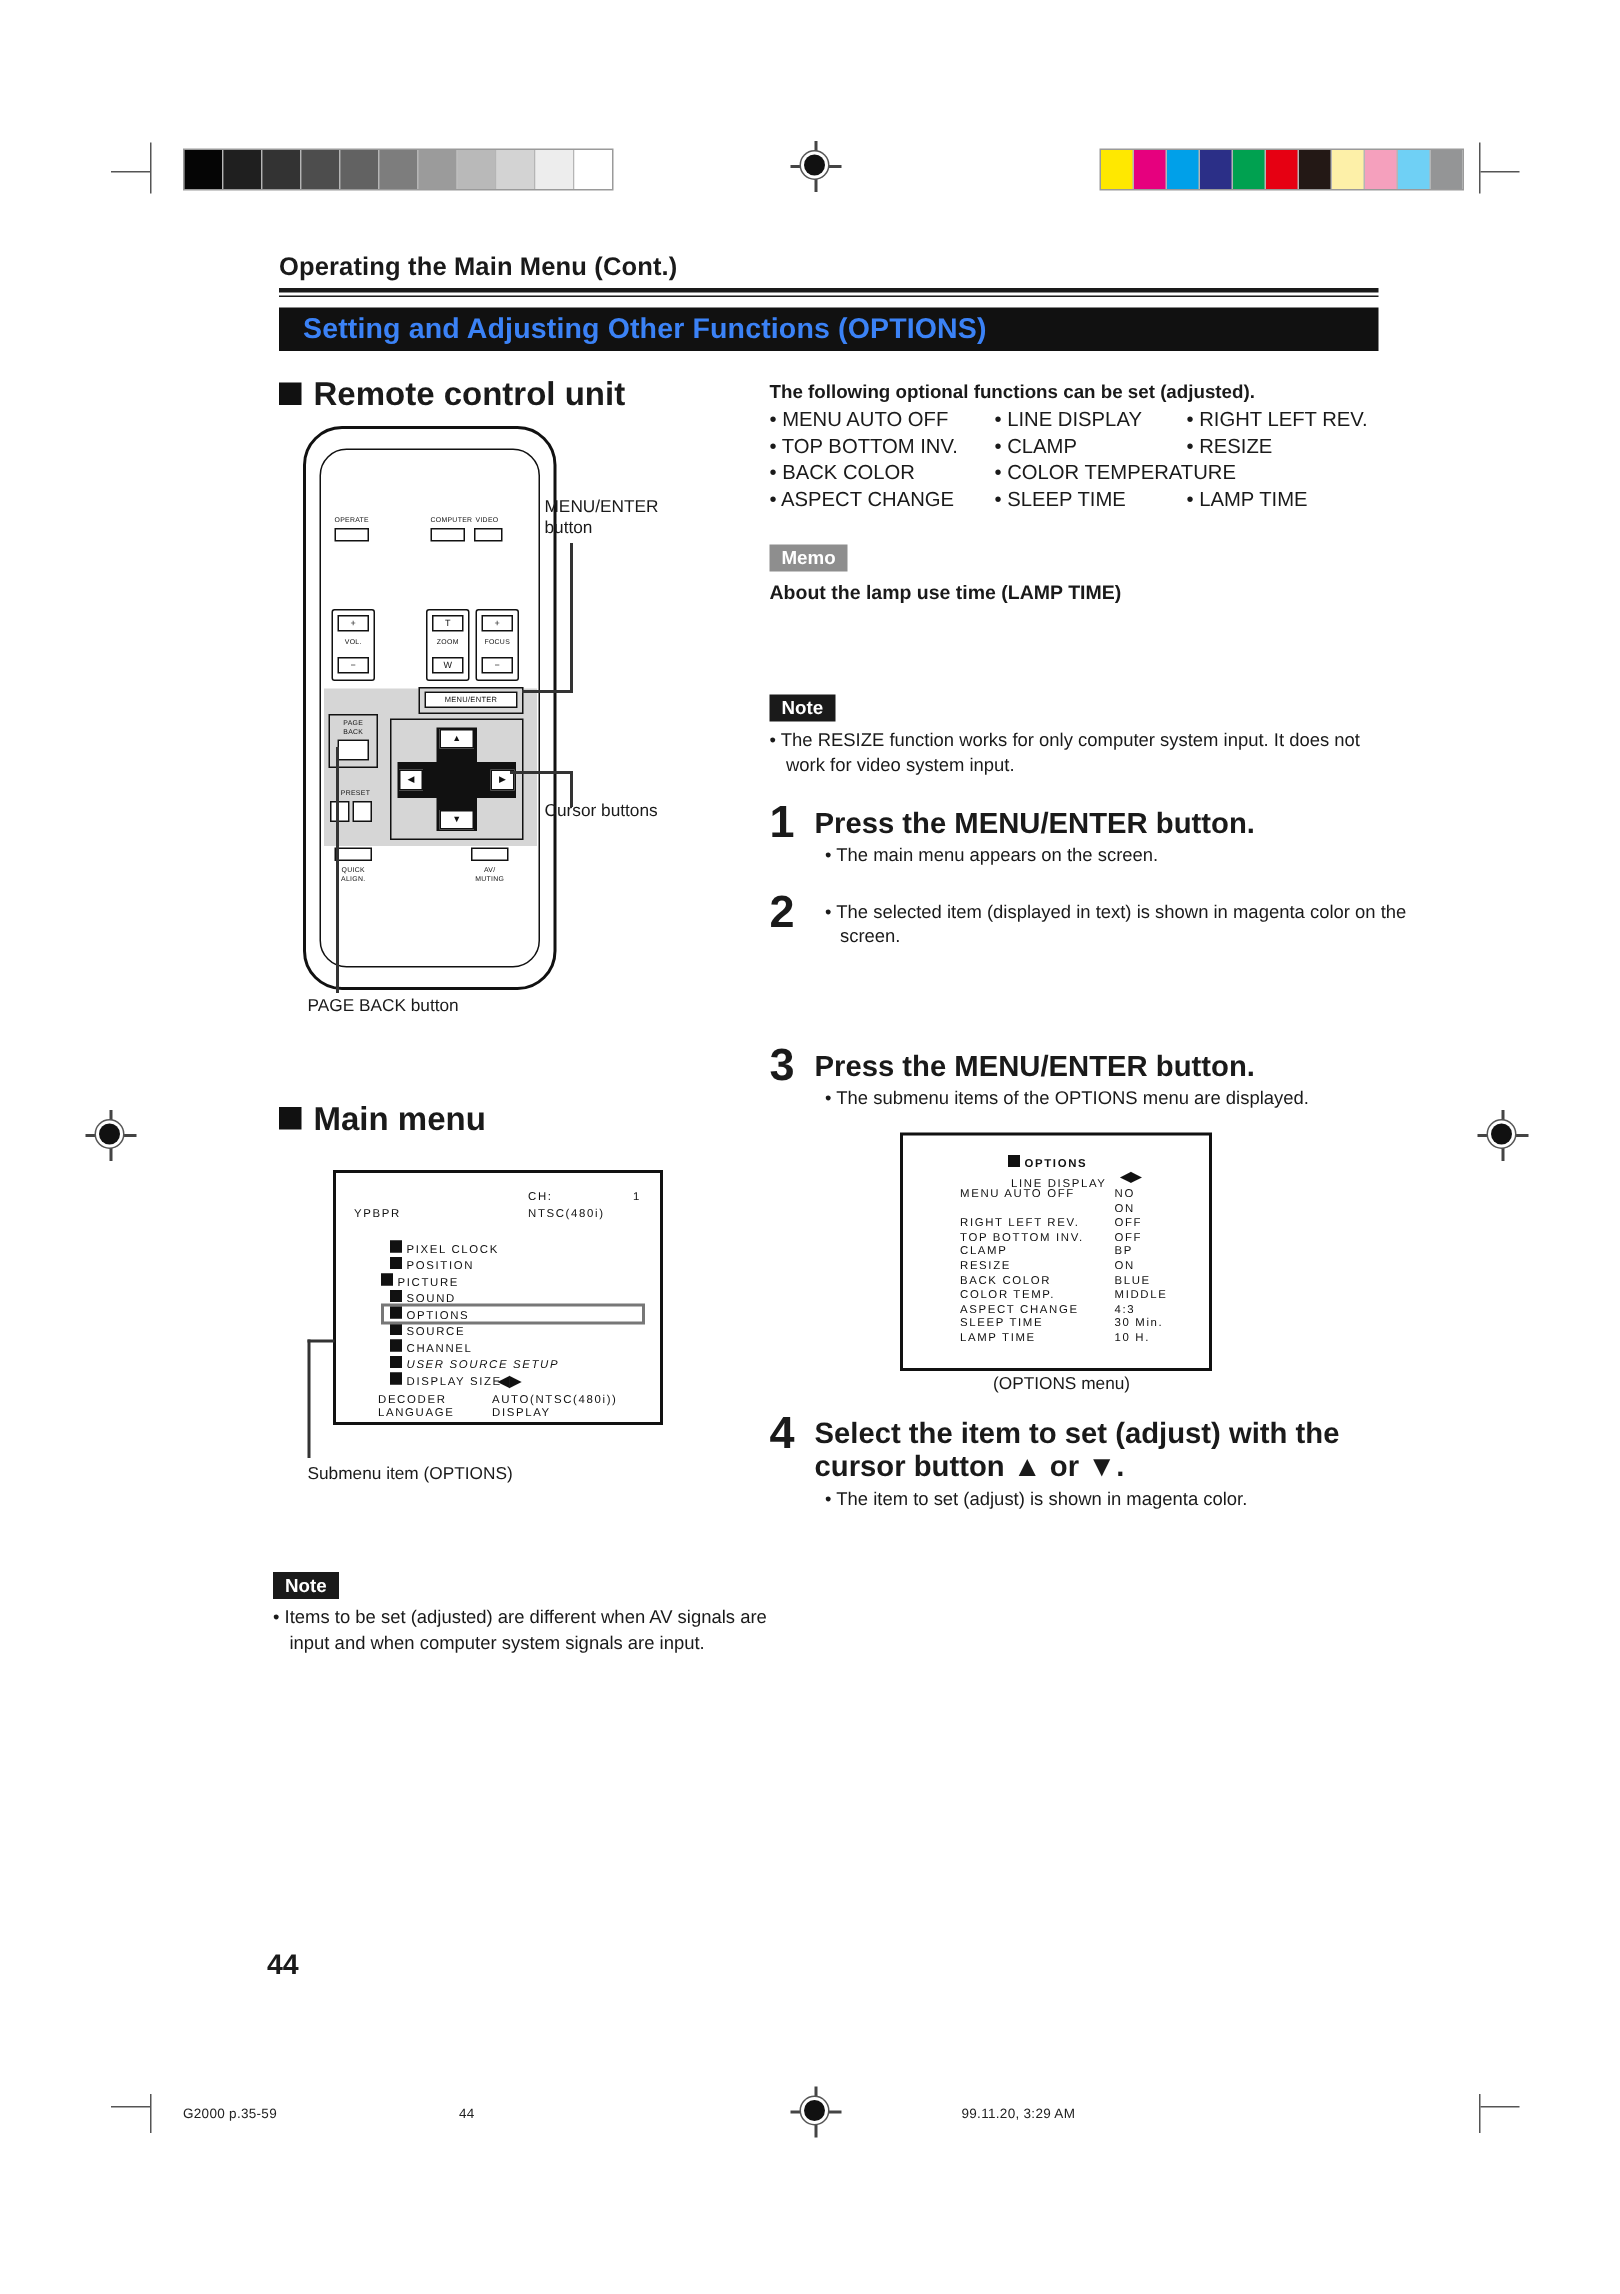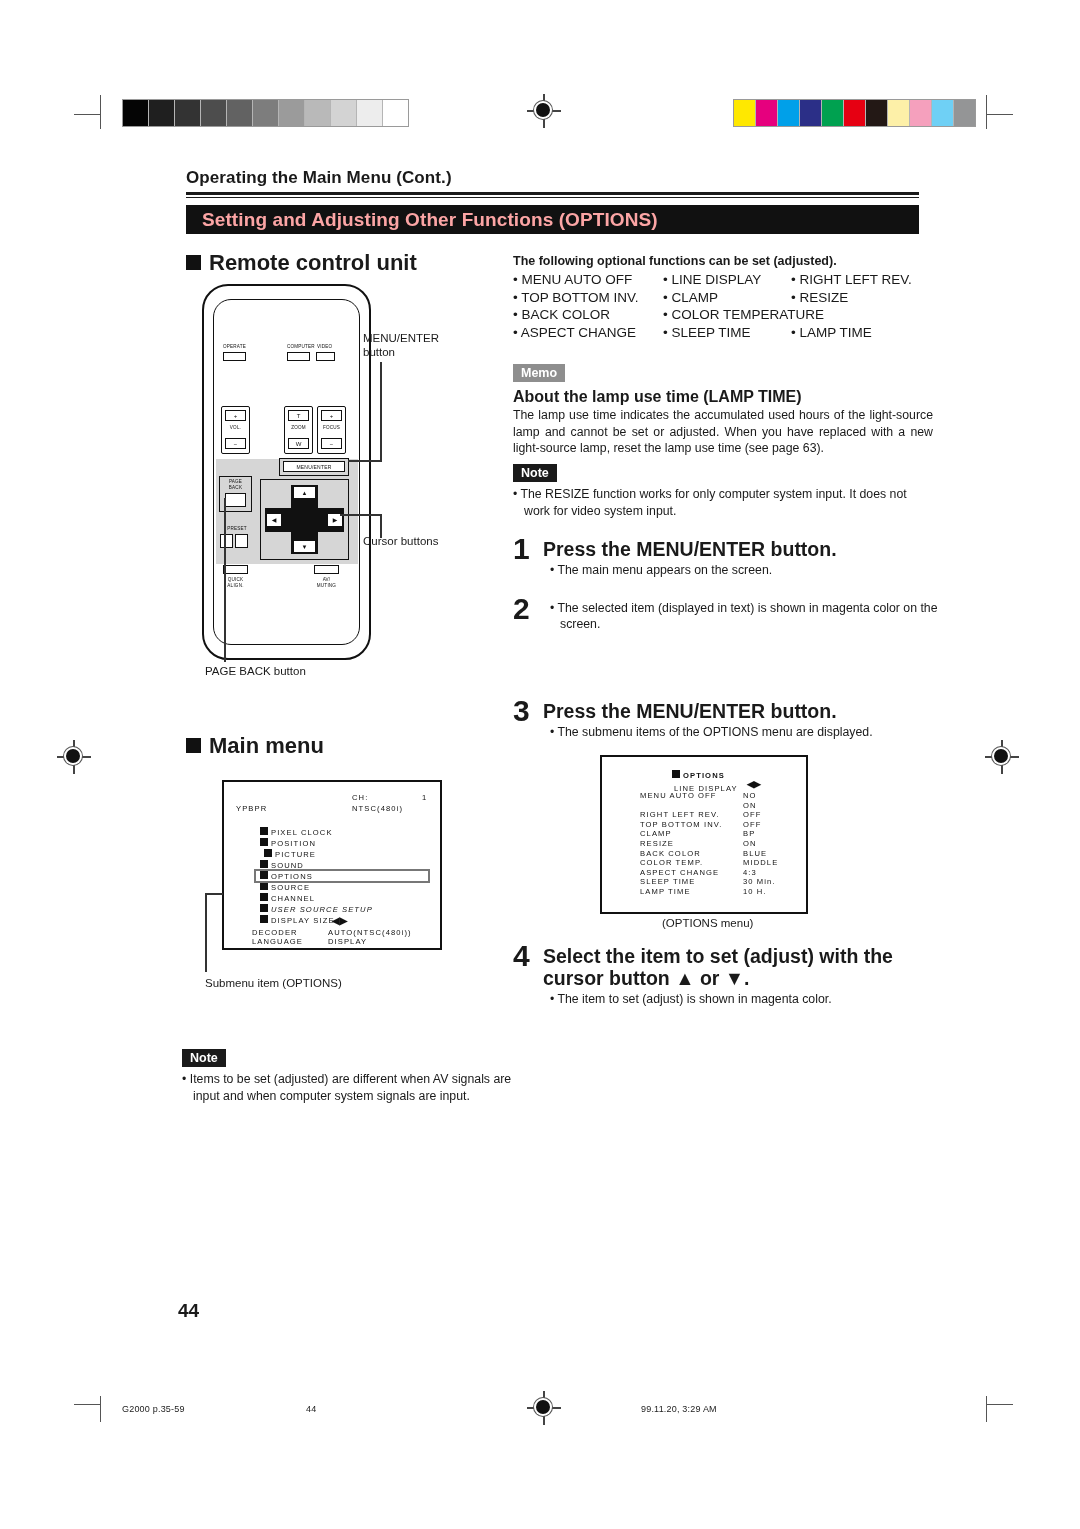--- a/index.html
+++ b/index.html
@@ -19,37 +19,37 @@
   .regmark .vl{position:absolute;left:16px;top:0;width:1.5px;height:34px;background:#444;}
   .regmark .hl{position:absolute;top:16px;left:0;height:1.5px;width:34px;background:#444;}
 
   .cropline{position:absolute;background:#555;}
 
   
   .runhead{position:absolute;left:186px;top:168px;font-size:17px;font-weight:bold;letter-spacing:.1px;}
   .rulethick{position:absolute;left:186px;top:192px;width:733px;height:3px;background:#1a1a1a;}
   .rulethin{position:absolute;left:186px;top:197px;width:733px;height:1px;background:#1a1a1a;}
   .bannerbar{position:absolute;left:186px;top:205px;width:733px;height:29px;background:#111;}
-  .bannerbar .txt{position:absolute;left:16px;top:4px;color:#fca5a5;font-size:19px;font-weight:bold;letter-spacing:.1px;}
+  .bannerbar .txt{position:absolute;left:16px;top:4px;color:#3b82f6;font-size:19px;font-weight:bold;letter-spacing:.1px;}
 
   .secthead{position:absolute;font-size:22px;font-weight:bold;}
   .secthead .sq{display:inline-block;width:15px;height:15px;background:#111;margin-right:8px;position:relative;top:0px;}
 
   
   .rcol{position:absolute;left:513px;top:254px;width:420px;}
   .lead{font-size:12.5px;font-weight:bold;margin-bottom:4px;}
   .fnlist{display:grid;grid-template-columns:150px 128px auto;font-size:13.5px;row-gap:2.5px;}
   .fnlist div{white-space:nowrap;}
 
   .tagbox{display:inline-block;color:#fff;font-size:12.5px;font-weight:bold;padding:2px 8px 2px 8px;}
   .tag-memo{background:#8e8e8e;}
   .tag-note{background:#1a1a1a;}
 
   .memowrap{position:absolute;left:513px;top:363px;width:420px;}
-  .memo-title{font-size:16px;font-weight:bold;margin-top:6px;}
+  .memo-title{font-size:13px;font-weight:bold;margin-top:6px;}
   .memo-body{font-size:12.3px;line-height:1.36;text-align:justify;margin-top:1px;}
 
   .notewrap1{position:absolute;left:513px;top:463px;width:420px;}
   .note-li{font-size:12.3px;line-height:1.36;margin-top:4px;padding-left:11px;text-indent:-11px;}
 
   .step{position:absolute;}
   .step .num{position:absolute;left:0;top:-4px;font-size:30px;font-weight:bold;line-height:1;}
   .step .head{margin-left:30px;font-size:19.5px;font-weight:bold;line-height:1.14;}
   .step .bul{margin-left:37px;font-size:12.3px;line-height:1.34;margin-top:2px;padding-left:10px;text-indent:-10px;}
 
@@ -170,21 +170,20 @@
         <div></div>
         <div>• ASPECT CHANGE</div>
         <div>• SLEEP TIME</div>
         <div>• LAMP TIME</div>
       </div>
   </div>
 
   <div class="memowrap">
     <span class="tagbox tag-memo">Memo</span>
     <div class="memo-title">About the lamp use time (LAMP TIME)</div>
-    <div class="memo-body">The lamp use time indicates the accumulated used hours of the light-source lamp and cannot be set or adjusted. When you have replaced with a new light-source lamp, reset the lamp use time (see page 63).</div>
   </div>
 
   <div class="notewrap1">
     <span class="tagbox tag-note">Note</span>
     <div id="note-top-items">
         <div class="note-li">• The RESIZE function works for only computer system input. It does not work for video system input.</div>
       </div>
   </div>
 
   <div class="step" style="left:513px;top:538px;width:425px;">
@@ -297,21 +296,21 @@
 
   <div class="osd" style="left:222px;top:780px;width:216px;height:166px;">
     <div class="osdt" style="left:12px;top:22px;">YPBPR</div>
     <div class="osdt" style="left:128px;top:11px;">CH:</div>
     <div class="osdt" style="left:198px;top:11px;">1</div>
     <div class="osdt" style="left:128px;top:22px;">NTSC(480i)</div>
 
     <div id="mm-items">
         <div class="osdt" style="left: 36px; top: 45px;"><span class="menuicon"></span><span>PIXEL CLOCK</span></div>
         <div class="osdt" style="left: 36px; top: 56px;"><span class="menuicon"></span><span>POSITION</span></div>
-        <div class="osdt" style="left: 40px; top: 67px;"><span class="menuicon"></span><span>PICTURE</span></div>
+        <div class="osdt" style="left: 30px; top: 67px;"><span class="menuicon"></span><span>PICTURE</span></div>
         <div class="osdt" style="left: 36px; top: 78px;"><span class="menuicon"></span><span>SOUND</span></div>
         <div class="osdt" style="left: 36px; top: 89px;"><span class="menuicon"></span><span>OPTIONS</span></div>
         <div class="osdt" style="left: 36px; top: 100px;"><span class="menuicon"></span><span>SOURCE</span></div>
         <div class="osdt" style="left: 36px; top: 111px;"><span class="menuicon"></span><span>CHANNEL</span></div>
         <div class="osdt" style="left: 36px; top: 122px; font-style: italic;"><span class="menuicon"></span><span>USER SOURCE SETUP</span></div>
         <div class="osdt" style="left: 36px; top: 133px;"><span class="menuicon"></span><span>DISPLAY SIZE</span></div>
       </div>
 
     <div class="selbox" style="left:30px;top:87px;width:176px;height:14px;"></div>
     <div class="osdt b" style="left:108px;top:133px;font-size:10px;letter-spacing:0;">◀▶</div>

